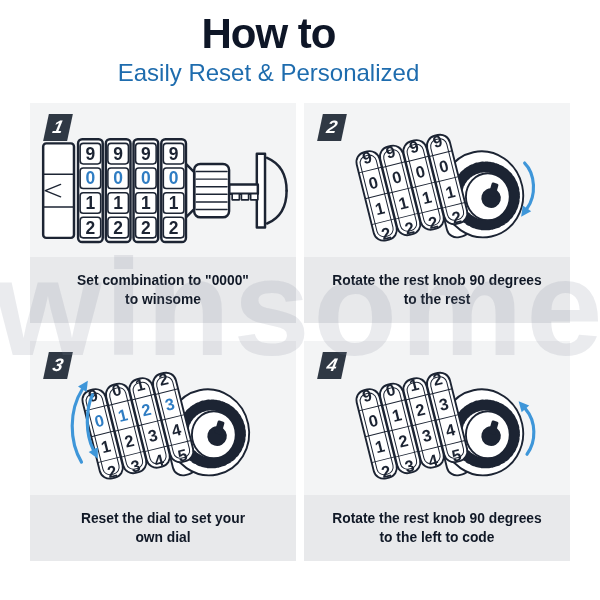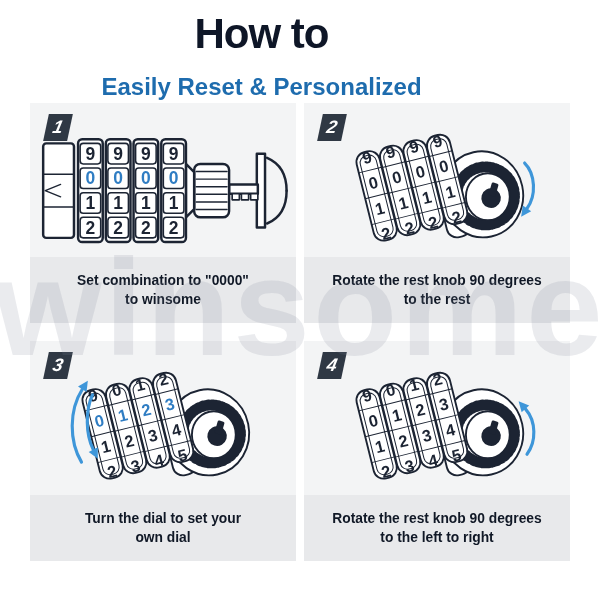--- a/index.html
+++ b/index.html
@@ -1,20 +1,20 @@
 <!DOCTYPE html>
 <html><head>
 <meta charset="utf-8">
 <style>
   html,body{margin:0;padding:0;background:#fff;}
   .poster{position:relative;width:600px;height:600px;background:#ffffff;overflow:hidden;
           font-family:"Liberation Sans",sans-serif;}
-  .header{position:absolute;top:12px;left:9px;width:505px;text-align:center;z-index:2;}
+  .header{position:absolute;top:12px;left:16px;width:505px;text-align:center;z-index:2;}
   .title{font-size:42px;font-weight:800;color:#0e1627;letter-spacing:-1px;line-height:1.05;}
-  .subtitle{font-size:24px;font-weight:700;color:#1e6cae;margin-top:17px;}
+  .subtitle{font-size:24px;font-weight:400;color:#1e6cae;margin-top:3px;}
   .watermark{position:absolute;left:-25px;top:238px;width:650px;text-align:center;
              font-size:138px;font-weight:700;letter-spacing:3px;color:rgba(125,133,147,0.16);
              z-index:3;pointer-events:none;line-height:1;}
   .grid{position:absolute;left:30px;top:103px;width:540px;display:grid;
         grid-template-columns:266px 266px;grid-template-rows:220px 220px;
         column-gap:8px;row-gap:18px;z-index:1;}
   .panel{position:relative;background:#f3f4f5;}
   .badge{position:absolute;top:11px;left:16px;width:24px;height:27px;background:#2f3844;
          transform:skewX(-12deg);display:flex;align-items:center;justify-content:center;z-index:2;}
   .badge span{color:#ffffff;font-size:18px;font-weight:800;font-style:italic;}
@@ -295,21 +295,21 @@
             </clipPath>
             <g fill="none" stroke="#3e96d9" stroke-width="4" stroke-linecap="round">
               <path d="M30,124 C14,97 14,58 31,31"></path>
               <path d="M0,-6.5 L13,0 L0,6.5 Z" fill="#3e96d9" stroke="none" transform="translate(31,31) rotate(-57)"></path>
               <path d="M44,38 C35,58 35,88 45,108"></path>
               <path d="M0,-6.5 L13,0 L0,6.5 Z" fill="#3e96d9" stroke="none" transform="translate(45,108) rotate(63)"></path>
             </g>
           </svg>
         </div>
       <div class="caption">
-        <span>Turn the dial to set your</span>
+        <span>Reset the dial to set your</span>
         <span>own dial</span>
       </div>
     </section>
 
     <section class="panel">
       <div class="badge">
         <span>4</span>
       </div>
       <div class="lock-canvas">
           <svg viewBox="0 0 268 166">
@@ -393,18 +393,18 @@
               <rect x="42" y="30" width="30" height="116" rx="13"></rect>
             </clipPath>
             <g fill="none" stroke="#3e96d9" stroke-width="4" stroke-linecap="round">
               <path d="M249,114 C261,98 261,72 247,56"></path>
               <path d="M0,-6.5 L13,0 L0,6.5 Z" fill="#3e96d9" stroke="none" transform="translate(247,56) rotate(-132)"></path>
             </g>
           </svg>
         </div>
       <div class="caption">
         <span>Rotate the rest knob 90 degrees</span>
-        <span>to the left to right</span>
+        <span>to the left to code</span>
       </div>
     </section>
 
   </div>
 </div>
 
 </body></html>

